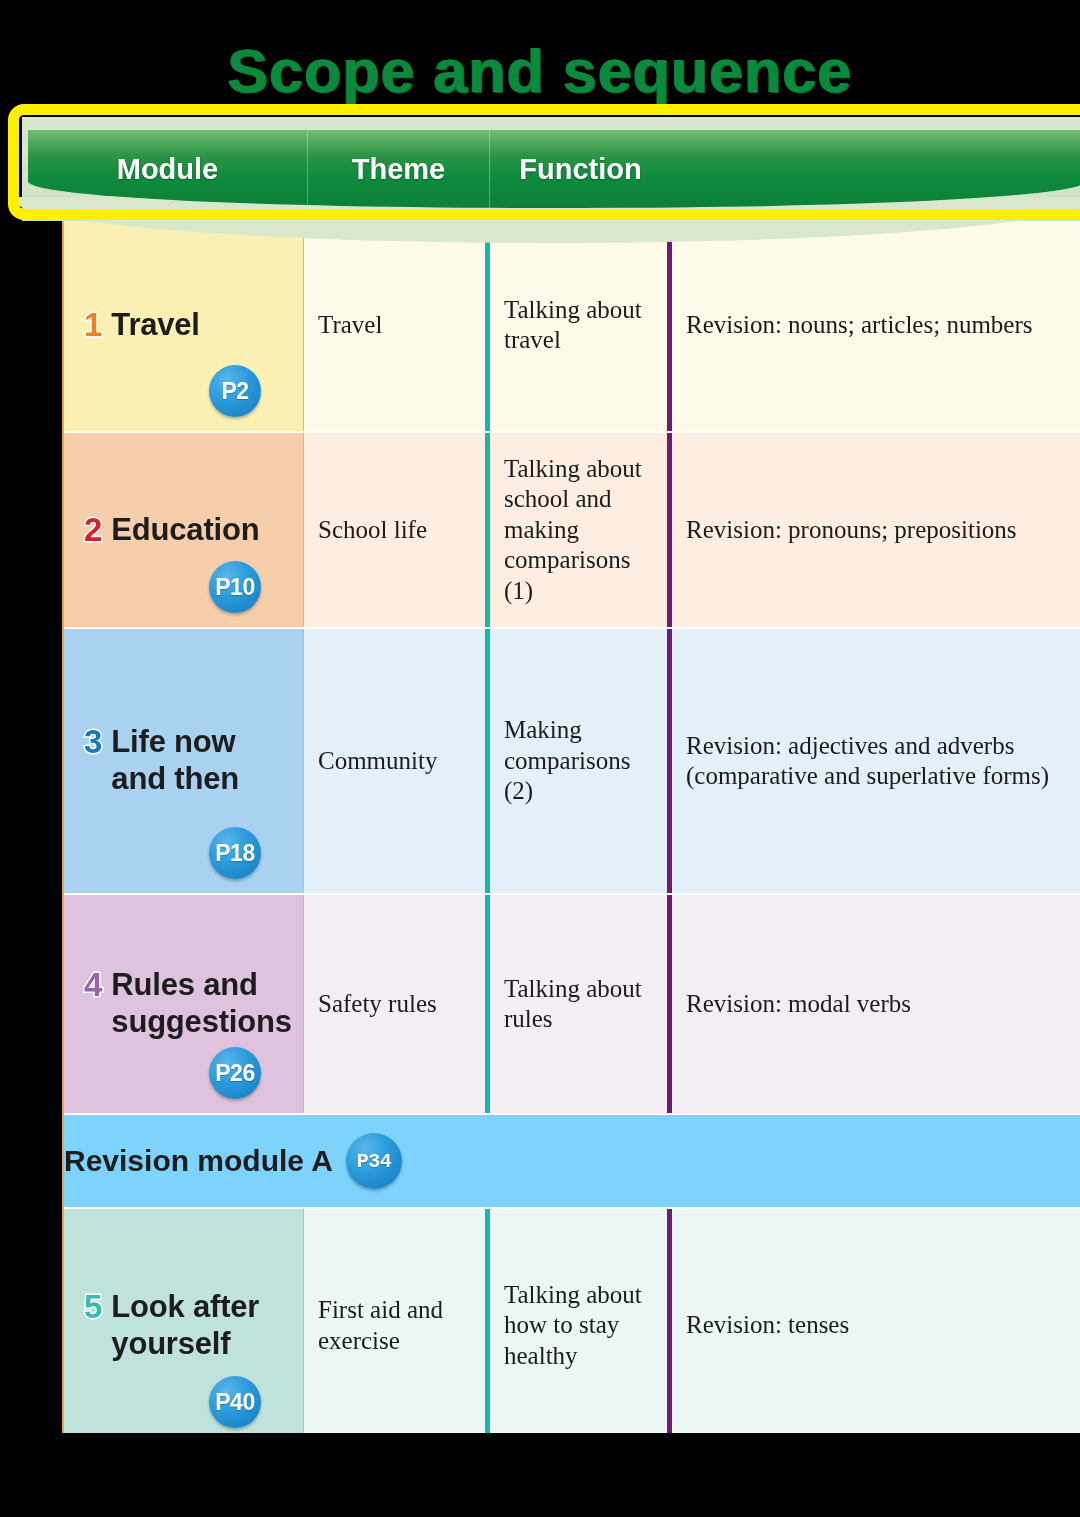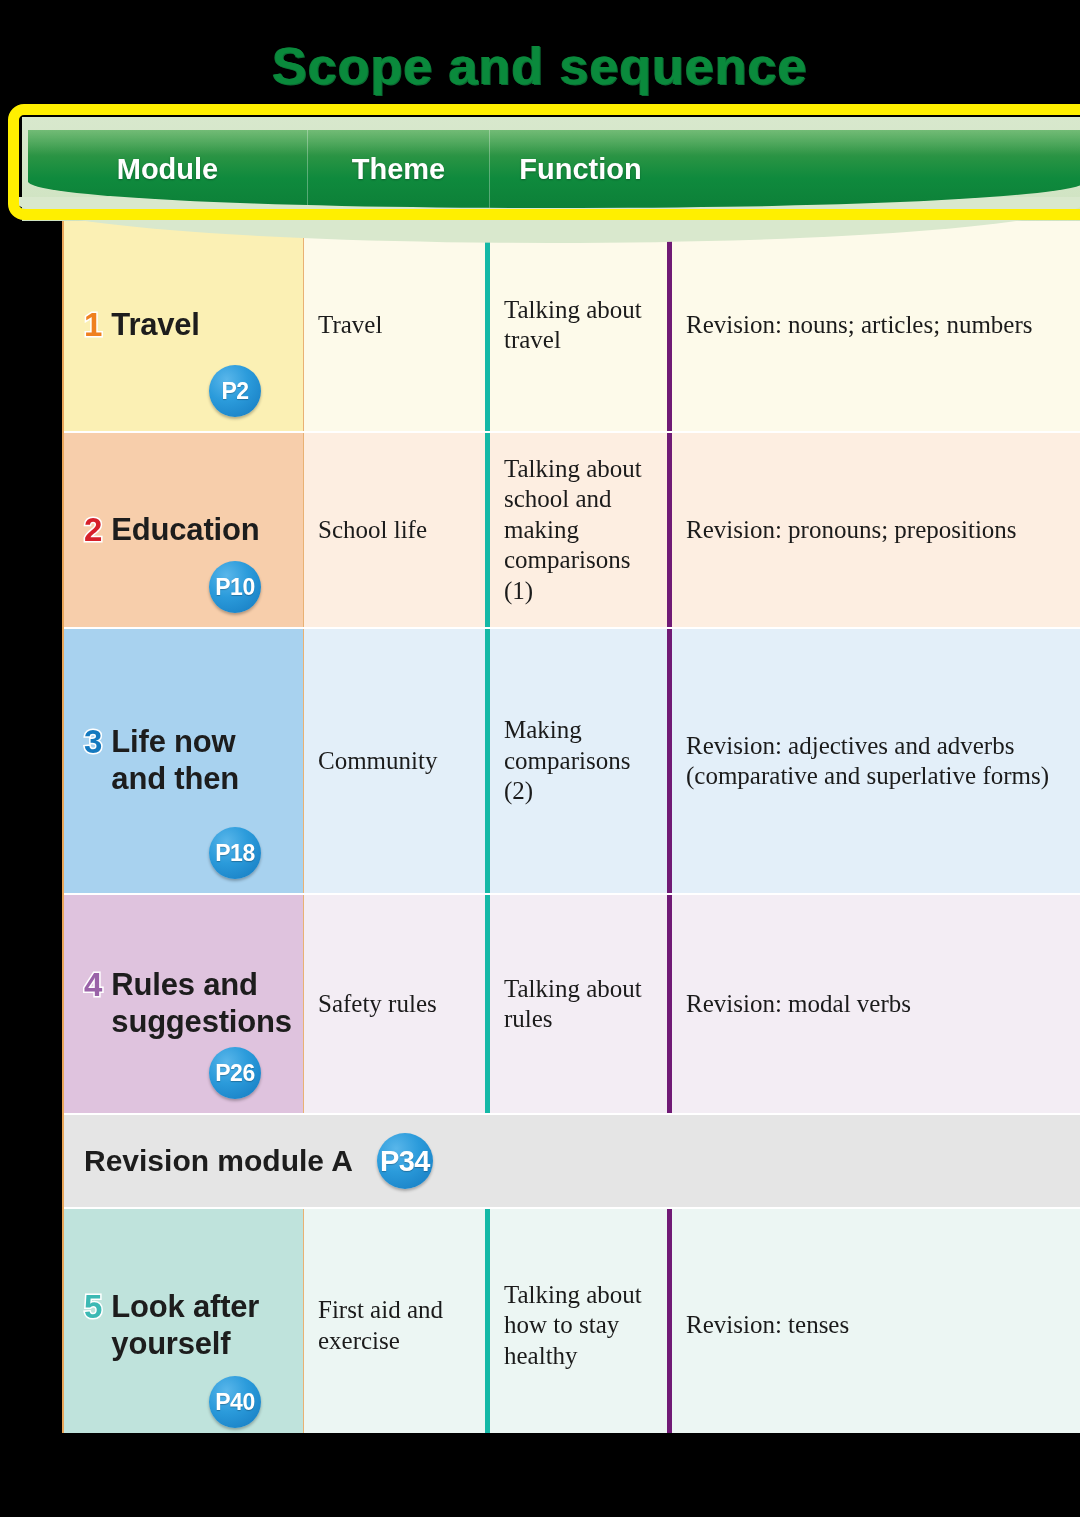--- a/index.html
+++ b/index.html
@@ -17,21 +17,21 @@
 
   
   #page-title {
     position: absolute;
     left: 0;
     top: 36px;
     width: 1080px;
     text-align: center;
     font-family: "Liberation Sans", sans-serif;
     font-weight: bold;
-    font-size: 52px;
+    font-size: 61px;
     letter-spacing: 1px;
     color: #0a8a3c;
     text-shadow: 1px 1px 0 #0b6b33, -1px 0 0 #0d7a38;
     -webkit-font-smoothing: antialiased;
   }
 
   
   #yellow-frame {
     position: absolute;
     left: 8px;
@@ -185,33 +185,33 @@
     justify-content: center;
     color: #ffffff;
     font-family: "Liberation Sans", sans-serif;
     font-weight: bold;
     font-size: 23px;
     letter-spacing: -0.5px;
     text-shadow: 0 1px 1px rgba(0,0,0,0.25);
   }
   .badge.inline {
     position: static;
-    margin-left: 24px;
+    margin-left: 13px;
     width: 56px;
     height: 56px;
-    font-size: 29px;
+    font-size: 20px;
+    font-family: Liberation Mono, monospace;
   }
 
   
   .revision-row {
     display: flex;
     align-items: center;
     width: 100%;
-    background: #e5e5e5;
-    padding-left: 20px;
+    background: #7dd3fc;
     box-sizing: border-box;
   }
   .revision-label {
     font-family: "Liberation Sans", sans-serif;
     font-weight: bold;
     font-size: 30px;
     color: #1d1d1d;
   }
 
   .row-sep { height: 2px; width: 100%; background: #ffffff; }

